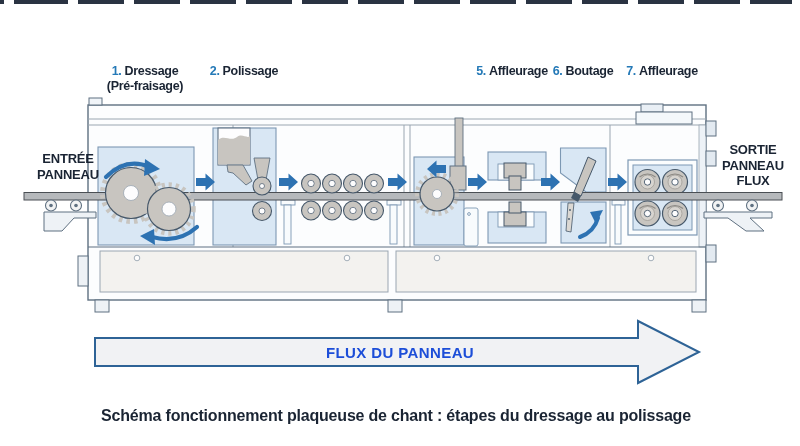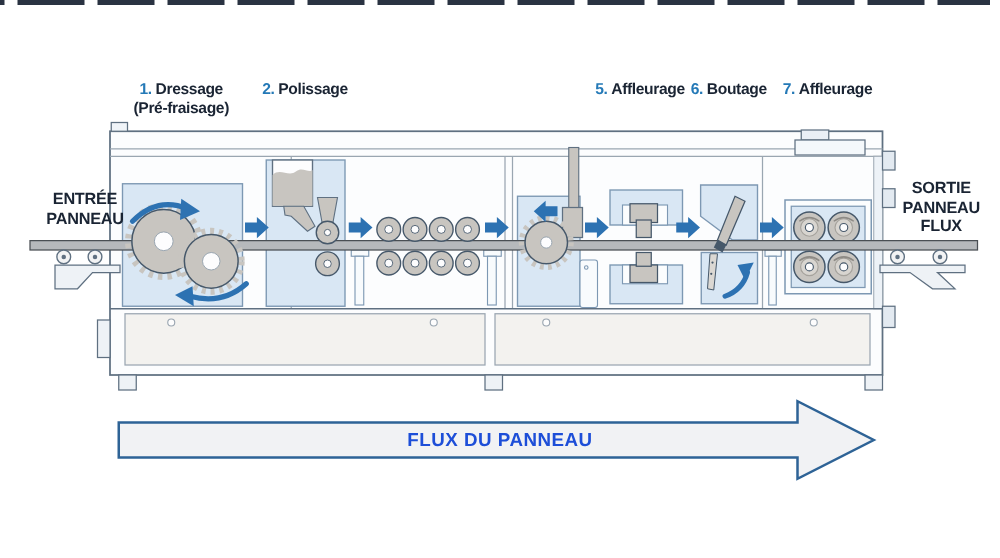--- a/index.html
+++ b/index.html
@@ -250,14 +250,15 @@
   </div>
 
   <div class="io-label io-entry">ENTRÉE
 PANNEAU</div>
   <div class="io-label io-exit">SORTIE
 PANNEAU
 FLUX</div>
 
   <div class="flux-label">FLUX DU PANNEAU</div>
 
+  <div class="caption">Schéma fonctionnement plaqueuse de chant : étapes du dressage au polissage</div>
 
 </div>
 
 </body></html>

